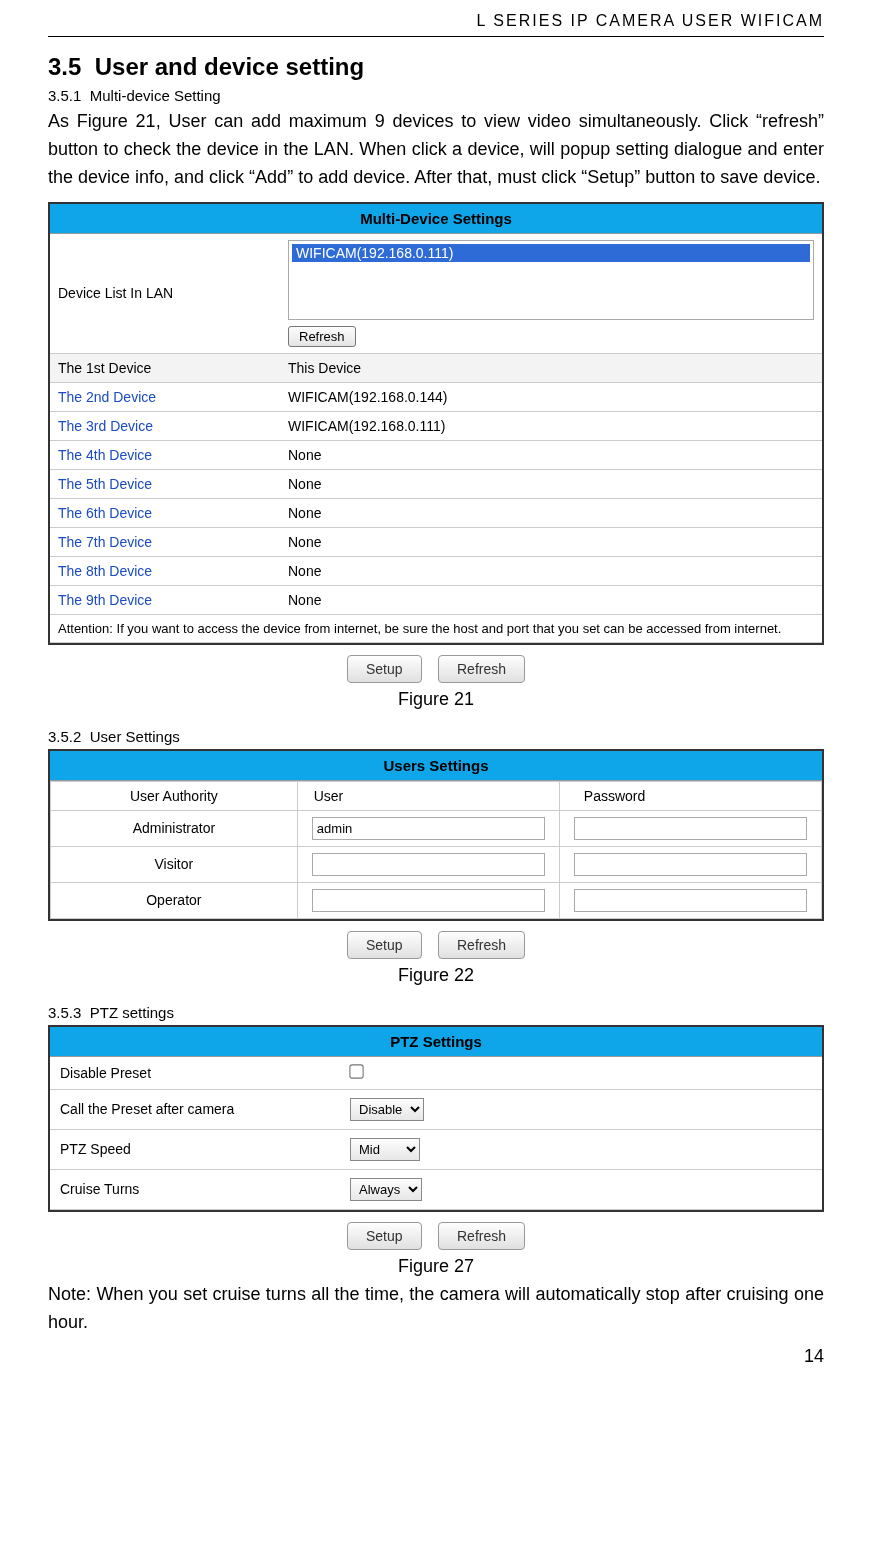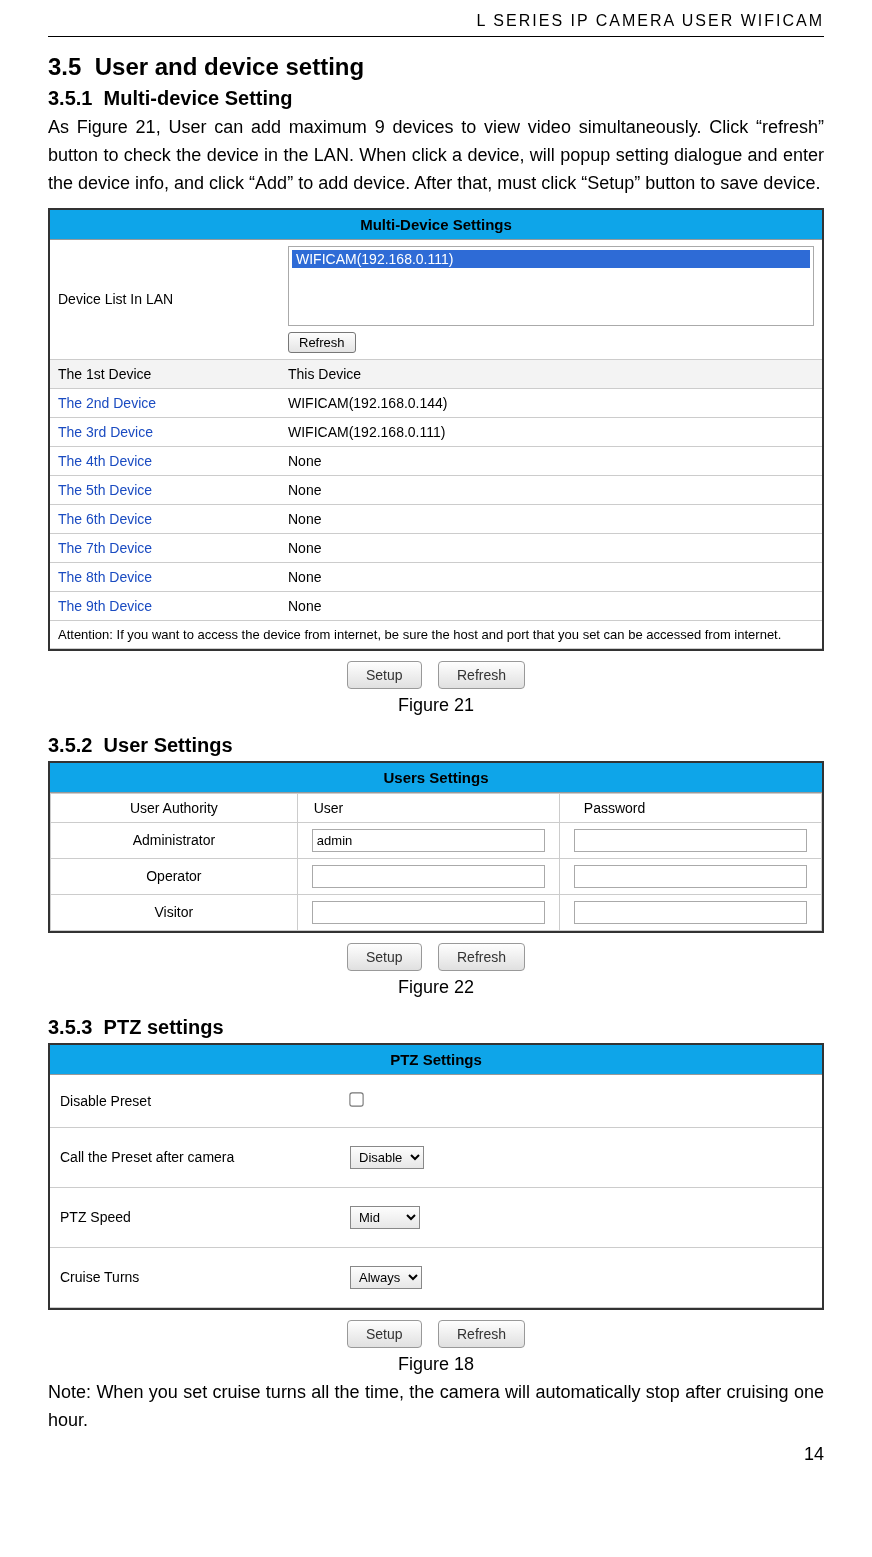--- a/index.html
+++ b/index.html
@@ -18,22 +18,22 @@
       padding: 12px 0 6px 0;
       border-bottom: 1.5px solid #000;
       margin-bottom: 16px;
     }
     h2.section {
       font-size: 24px;
       font-weight: bold;
       margin: 8px 0 6px 0;
     }
     h3.subsection {
-      font-size: 20px;
-      font-weight: bold;
+      font-size: 15px;
+      font-weight: normal;
       margin: 4px 0 4px 0;
     }
     .para {
       font-size: 18px;
       line-height: 1.55;
       text-align: justify;
       margin-bottom: 10px;
     }
     .figure-box {
       border: 2px solid #333;
@@ -125,21 +125,21 @@
       background: #fff;
     }
     
     table.ptz-table {
       width: 100%;
       border-collapse: collapse;
       font-size: 14px;
     }
     table.ptz-table td {
       border-bottom: 1px solid #ccc;
-      padding: 18px 10px;
+      padding: 8px 10px;
       text-align: left;
     }
     .ptz-label { width: 290px; }
     select.ui-select {
       border: 1px solid #888;
       background: linear-gradient(#fdfdfd,#e7e7e7);
       padding: 2px 4px;
       font-size: 13px;
     }
     input.ui-chk { transform: scale(1.1); }
@@ -235,26 +235,26 @@
       <th style="width:32%">User Authority</th>
       <th style="width:34%;text-align:left;padding-left:16px;">User</th>
       <th style="width:34%;text-align:left;padding-left:24px;">Password</th>
     </tr>
     <tr>
       <td>Administrator</td>
       <td><input class="text-input" value="admin" style=""></td>
       <td><input class="text-input" type="password" value="" style=""></td>
     </tr>
     <tr>
-      <td>Operator</td>
+      <td>Visitor</td>
       <td><input class="text-input" value="" style=""></td>
       <td><input class="text-input" type="password" value="" style=""></td>
     </tr>
     <tr>
-      <td>Visitor</td>
+      <td>Operator</td>
       <td><input class="text-input" value="" style=""></td>
       <td><input class="text-input" type="password" value="" style=""></td>
     </tr>
   </tbody>
     </table>
 </div>
 <div class="btn-row">
   <span class="ui-btn">Setup</span>
   <span class="ui-btn">Refresh</span>
 </div>
@@ -283,17 +283,17 @@
       <td class="ptz-label">Cruise Turns</td>
       <td><select class="ui-select"><option>Always</option></select></td>
     </tr>
   </tbody>
     </table>
 </div>
 <div class="btn-row">
   <span class="ui-btn">Setup</span>
   <span class="ui-btn">Refresh</span>
 </div>
-<div class="fig-caption" style="margin-bottom:4px;">Figure 18</div>
+<div class="fig-caption" style="margin-bottom:4px;">Figure 27</div>
 
 <p class="para">Note: When you set cruise turns all the time, the camera will automatically stop after cruising one hour.</p>
 
 <div class="page-number">14</div>
 
 </body></html>

